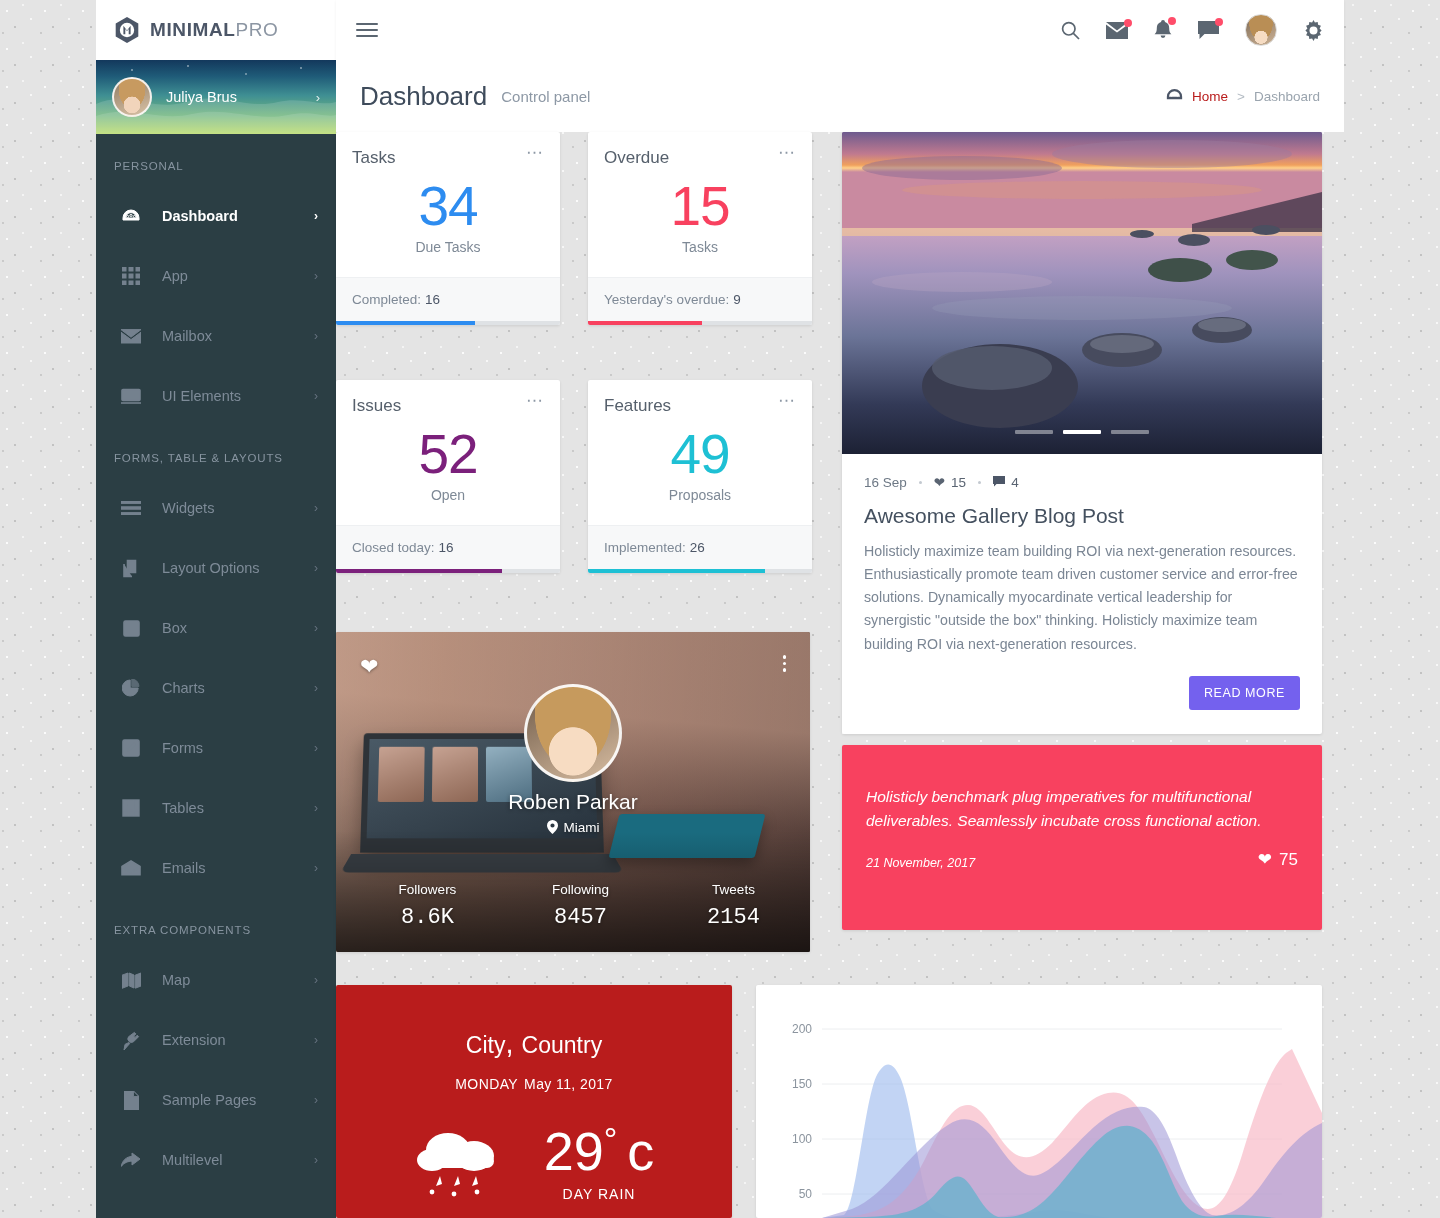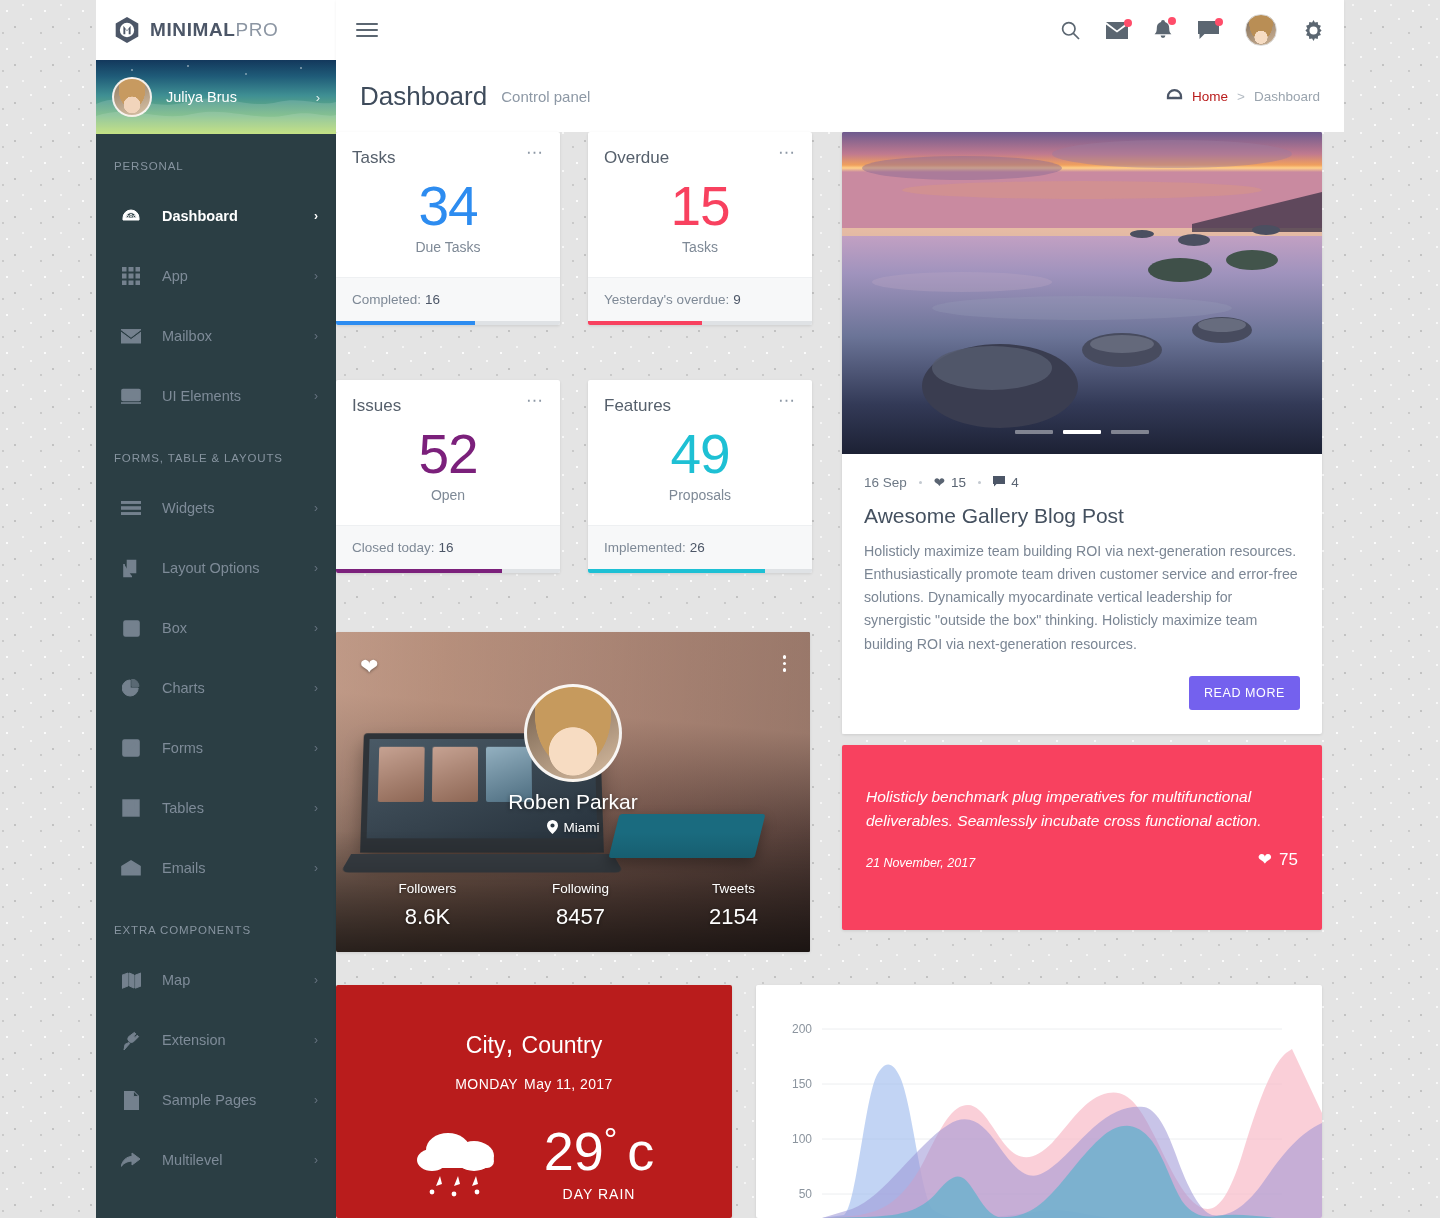--- a/index.html
+++ b/index.html
@@ -165,21 +165,21 @@
     background:
       radial-gradient(circle at 50% 70%, #f7dcc2 0 30%, transparent 31%),
       radial-gradient(ellipse at 50% 30%, #c69a5d 0 58%, transparent 59%),
       linear-gradient(150deg,#6e5a48,#d8bda1);
   }
   .prof .pname{ position:absolute; left:0; right:0; top:158px; text-align:center; color:#fff; font-size:21px; text-shadow:0 1px 4px rgba(0,0,0,.45);}
   .prof .ploc{ position:absolute; left:0; right:0; top:188px; text-align:center; color:#fff; font-size:13.5px; text-shadow:0 1px 4px rgba(0,0,0,.45); display:flex; align-items:flex-start; justify-content:center; gap:6px;}
   .prof .stats{ position:absolute; left:0; right:0; bottom:22px; display:flex;margin-left:15px; }
   .prof .stats div{ flex:1; text-align:center; color:#fff; text-shadow:0 1px 4px rgba(0,0,0,.5);}
   .prof .stats .k{ font-size:13.5px; margin-bottom:8px; }
-  .prof .stats .v{ font-size:22px; font-weight:400; }
+  .prof .stats .v{ font-size:22px; font-weight:400;font-family:Liberation Mono, monospace; }
   .prof .shade{ position:absolute; left:0; right:0; bottom:0; height:120px; background:linear-gradient(180deg,rgba(0,0,0,0),rgba(0,0,0,.55));}
 
   
   .weather{ position:absolute; left:0; top:853px; width:396px; height:233px; background:#b91c1c; color:#fff; border-radius:2px; box-shadow:0 1px 3px rgba(0,0,0,.10); overflow:hidden;}
   .weather .city{ text-align:center; padding-top:42px; font-size:29px; font-weight:300;}
   .weather .city span{ font-size:23px; }
   .weather .date{ text-align:center; margin-top:16px; font-size:14px; letter-spacing:.4px; }
   .weather .date b{ font-weight:400; margin-left:6px; }
   .weather .row{ display:flex; align-items:center; justify-content:center; gap:34px; margin-top:30px;}
   .weather .temp{ font-size:54px; font-weight:300; line-height:1; }

